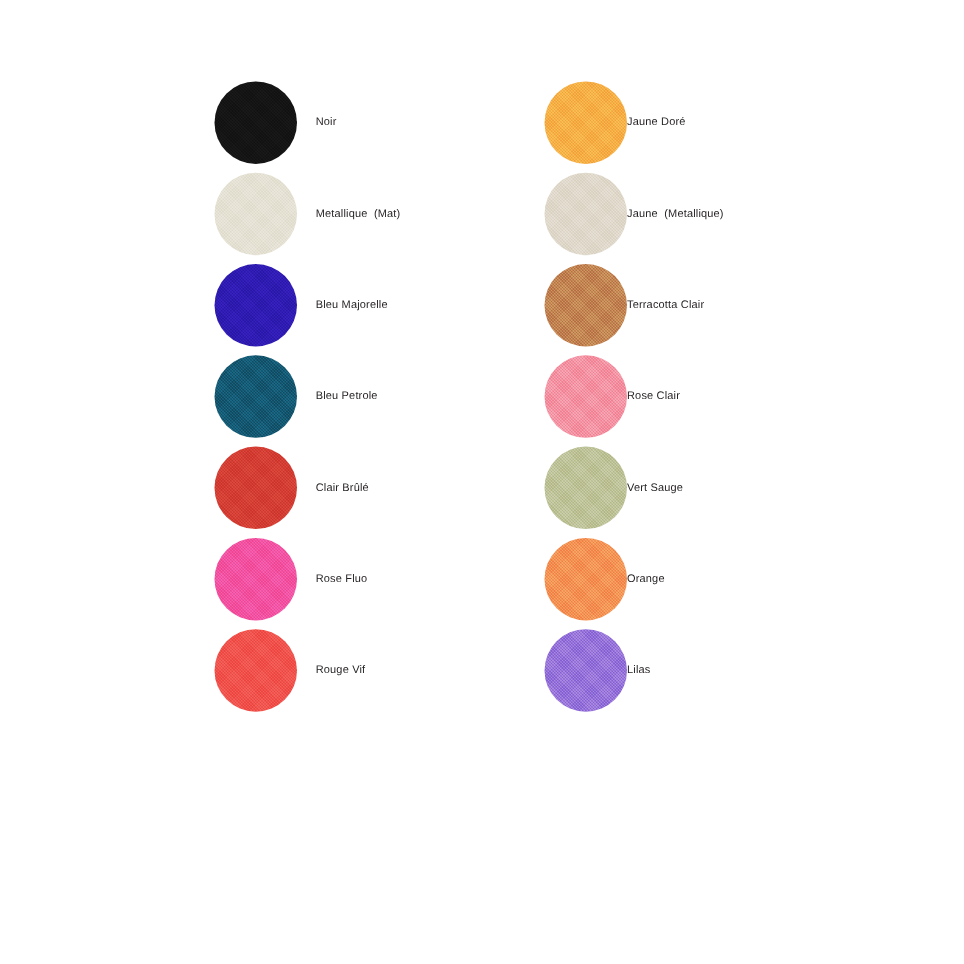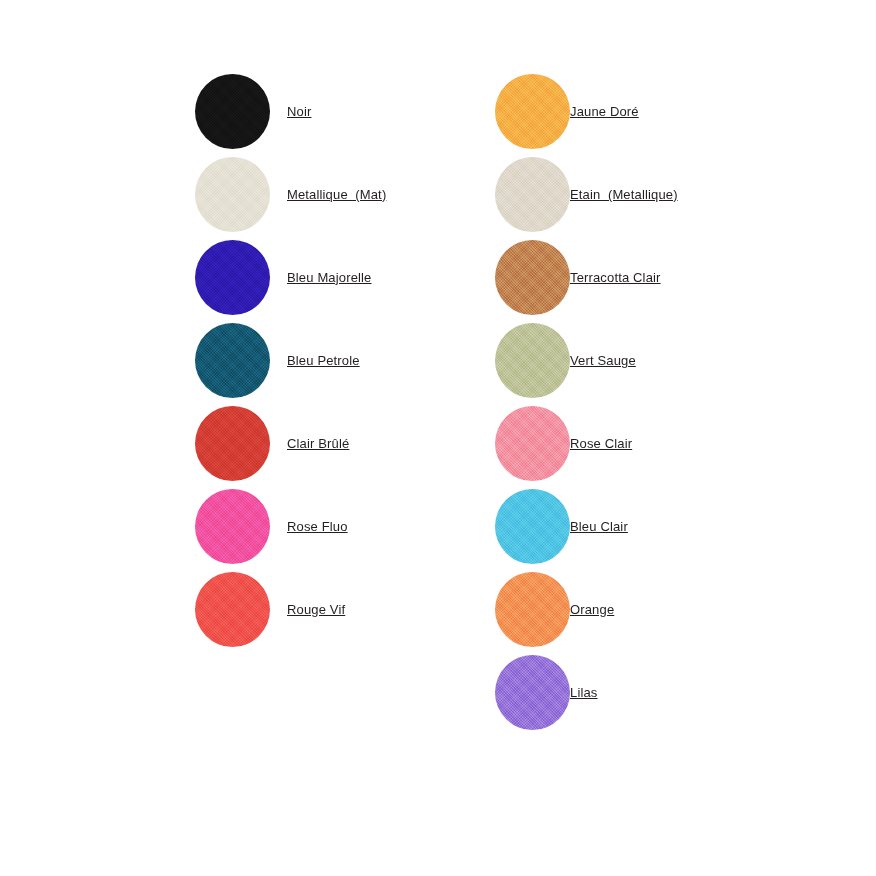--- a/index.html
+++ b/index.html
@@ -69,26 +69,25 @@
         rgba(255,255,255,0.13) 0px, rgba(255,255,255,0.13) 1px,
         rgba(0,0,0,0.09) 1px, rgba(0,0,0,0.09) 2px),
       repeating-linear-gradient(-45deg,
         rgba(255,255,255,0.10) 0px, rgba(255,255,255,0.10) 1px,
         rgba(0,0,0,0.07) 1px, rgba(0,0,0,0.07) 2px);
     mix-blend-mode: overlay;
     pointer-events: none;
   }
 
   .swatch-label {
-    font-size: 13px;
+    font-size: 10px;
     line-height: 1.2;
     color: #231f20;
     white-space: pre;
     letter-spacing: 0.15px;
-    text-decoration: underline;
   }
   .left .swatch-label  { margin-left: 17px; }
   .right .swatch-label { margin-left: 0; }
 </style>
 </head>
 <body>
 
 <div id="color-chart">
   <div class="swatch-columns">
 
@@ -123,37 +122,33 @@
         </div>
       </div>
 
     <div class="swatch-column right">
         <div class="swatch-row">
           <div class="swatch-dot" style="background: rgb(246, 173, 68);"></div>
           <div class="swatch-label">Jaune Doré</div>
         </div>
         <div class="swatch-row">
           <div class="swatch-dot" style="background: rgb(222, 215, 201);"></div>
-          <div class="swatch-label">Etain  (Metallique)</div>
+          <div class="swatch-label">Jaune  (Metallique)</div>
         </div>
         <div class="swatch-row">
           <div class="swatch-dot" style="background: rgb(192, 128, 80);"></div>
           <div class="swatch-label">Terracotta Clair</div>
         </div>
         <div class="swatch-row">
-          <div class="swatch-dot" style="background: rgb(188, 193, 149);"></div>
-          <div class="swatch-label">Vert Sauge</div>
-        </div>
-        <div class="swatch-row">
           <div class="swatch-dot" style="background: rgb(244, 143, 160);"></div>
           <div class="swatch-label">Rose Clair</div>
         </div>
         <div class="swatch-row">
-          <div class="swatch-dot" style="background: rgb(78, 195, 228);"></div>
-          <div class="swatch-label">Bleu Clair</div>
+          <div class="swatch-dot" style="background: rgb(188, 193, 149);"></div>
+          <div class="swatch-label">Vert Sauge</div>
         </div>
         <div class="swatch-row">
           <div class="swatch-dot" style="background: rgb(244, 143, 82);"></div>
           <div class="swatch-label">Orange</div>
         </div>
         <div class="swatch-row">
           <div class="swatch-dot" style="background: rgb(147, 112, 216);"></div>
           <div class="swatch-label">Lilas</div>
         </div>
       </div>

